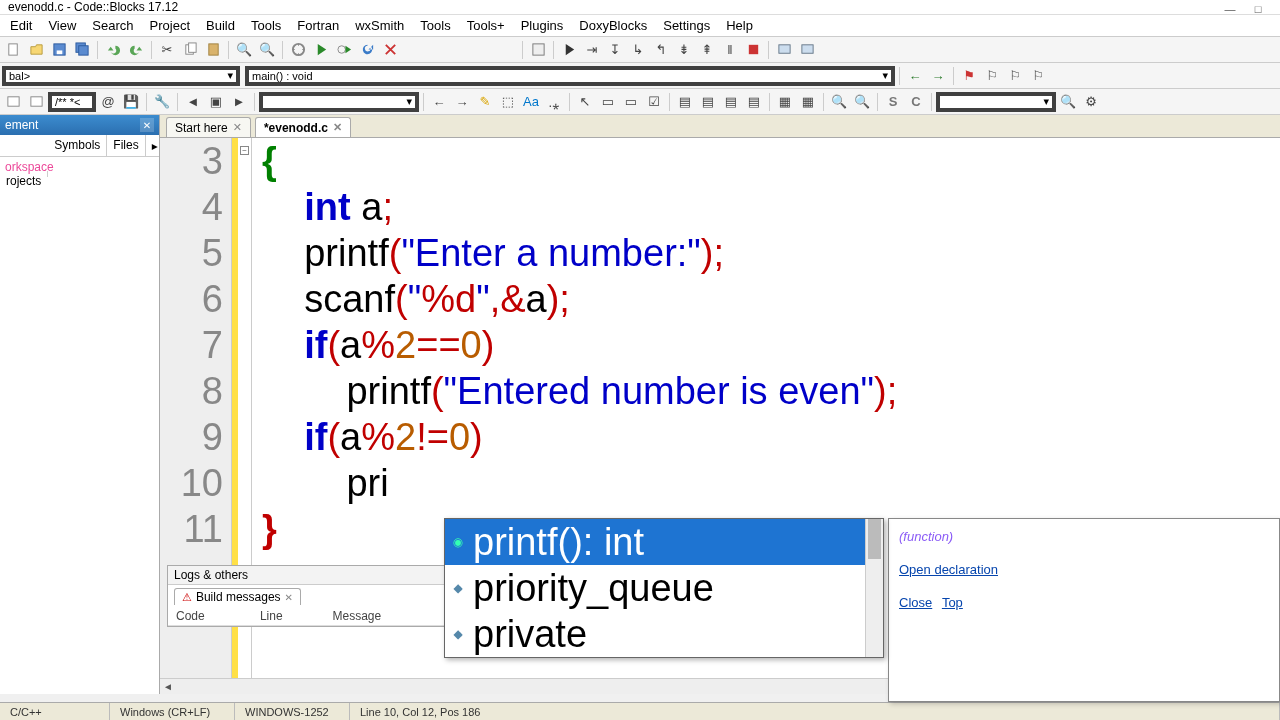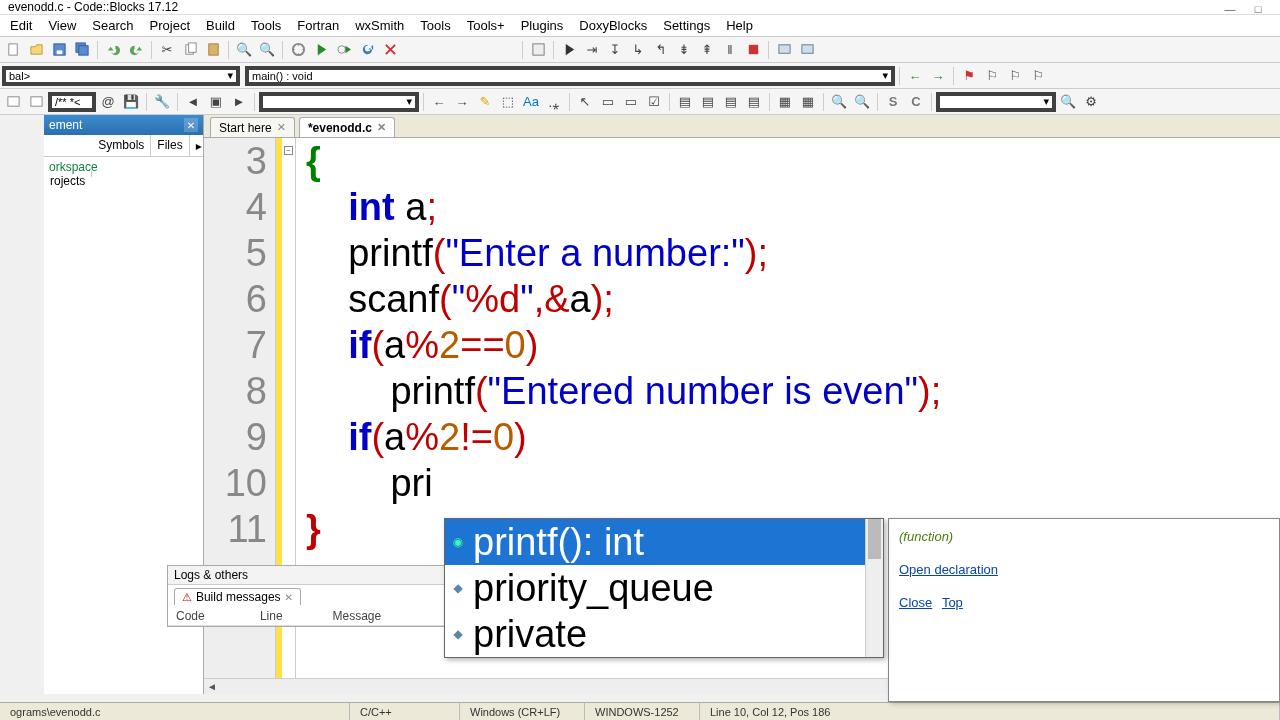--- a/index.html
+++ b/index.html
@@ -15,31 +15,31 @@
 .menu-bar span { padding: 2px 8px; cursor: default; }
 
 
 .toolbar-row { height: 26px; background: #f5f5f5; border-bottom: 1px solid #ccc; display: flex; align-items: center; padding: 0 2px; gap: 1px; }
 .tb-icon { width: 22px; height: 22px; display: flex; align-items: center; justify-content: center; font-size: 13px; color: #444; border: 1px solid transparent; }
 .tb-icon svg { width: 15px; height: 15px; }
 .tb-sep { width: 1px; height: 18px; background: #ccc; margin: 0 3px; }
 .tb-dropdown { height: 20px; border: 4px solid #404040; background: #fff; font-size: 11px; padding: 0 3px; display: flex; align-items: center; }
 
 
-.main-area { display: flex; height: calc(100% - 23px - 22px - 26px - 26px - 26px - 18px); padding-left: 44px; }
+.main-area { display: flex; height: calc(100% - 23px - 22px - 26px - 26px - 26px - 18px); }
 
 
 .sidebar { width: 160px; background: #fff; border-right: 1px solid #aaa; display: flex; flex-direction: column; }
 .sidebar-header { height: 20px; background: linear-gradient(#3c8ccf, #2b6fb0); color: #fff; font-size: 12px; padding: 0 5px; display: flex; align-items: center; justify-content: space-between; }
 .sidebar-header .x { width: 14px; height: 14px; background: rgba(255,255,255,0.2); color:#fff; display:flex; align-items:center; justify-content:center; font-size:10px; }
 .sidebar-tabs { height: 22px; display: flex; border-bottom: 1px solid #ccc; font-size: 12px; }
 .sidebar-tabs span { padding: 3px 6px; border-right: 1px solid #ccc; }
 .sidebar-tabs .active { background: #fff; margin-top: 36px; }
 .sidebar-tabs .arrow { flex:0 0 14px; display:flex; align-items:center; justify-content:center; }
-.sidebar-body { flex: 1; padding: 3px 5px; font-size: 12px; color: #15803d; }
+.sidebar-body { flex: 1; padding: 3px 5px; font-size: 12px; color: #ec4899; }
 
 
 .editor-region { flex: 1; display: flex; flex-direction: column; background: #fff; position: relative; }
 .editor-tabs { height: 23px; display: flex; align-items: flex-end; padding: 0 6px; gap: 4px; background: #ece9d8; border-bottom: 1px solid #aaa; }
 .ed-tab { height: 20px; background: #f7f7f2; border: 1px solid #aaa; border-bottom: none; border-radius: 3px 3px 0 0; padding: 0 8px; font-size: 12px; display: flex; align-items: center; gap: 5px; }
 .ed-tab.active { background: #fff; font-weight: bold; }
 .ed-tab .close-x { font-size: 11px; color: #888; }
 
 .code-area { flex: 1; display: flex; background: #fff; font-family: "Courier New", monospace; font-size: 38px; overflow: hidden; position: relative; }
 .gutter { width: 72px; background: #eee; border-right: 1px solid #ccc; text-align: right; padding-right: 8px; color: #888; line-height: 46px; }
@@ -63,21 +63,21 @@
 .autocomplete .item { display: flex; align-items: center; line-height: 46px; padding-left: 4px; }
 .autocomplete .item.selected { background: #1e74d2; color: #fff; }
 .autocomplete .item.selected .ic { filter: brightness(1.5); }
 .autocomplete .ic { width: 18px; height: 18px; margin-right: 6px; font-size: 12px; display:flex; align-items:center; justify-content:center; color:#2a7; }
 .autocomplete .scroll { position:absolute; right:0; top:0; bottom:0; width:18px; background:#eee; border-left:1px solid #ccc; }
 .autocomplete .scroll .thumb { position:absolute; top:0; left:2px; right:2px; height:40px; background:#bbb; }
 
 
 .doc-tip { position: absolute; left: 888px; top: 518px; right: 0; height: 184px; background: #fff; border: 1px solid #888; box-shadow: 2px 2px 5px rgba(0,0,0,0.2); padding: 8px 10px; font-size: 13px; z-index: 49; }
 .doc-tip .sig b { font-weight: bold; }
-.doc-tip .kind { color: #4d7c0f; font-style: italic; margin-top: 2px; }
+.doc-tip .kind { color: #8b5cf6; font-style: italic; margin-top: 2px; }
 .doc-tip a { color: #0645ad; text-decoration: underline; display: inline-block; margin-top: 18px; margin-right: 6px; }
 
 
 .logs-panel { position: absolute; left: 167px; top: 565px; width: 280px; background: #fff; border: 1px solid #aaa; z-index: 30; }
 .logs-panel .logs-head { font-size: 12px; padding: 2px 6px; background: #f3f3f3; border-bottom: 1px solid #ccc; }
 .logs-panel .logs-tabs { display: flex; padding: 3px 6px 0; }
 .logs-panel .log-tab { border: 1px solid #aaa; border-bottom: none; border-radius: 3px 3px 0 0; padding: 1px 7px; font-size: 12px; display:flex; align-items:center; gap:4px; background:#fff; }
 .logs-panel .log-tab .bug { color:#c00; font-size:11px; }
 .logs-panel .log-tab .x { font-size:10px; color:#888; }
 .logs-panel table { width: 100%; font-family: "Courier New", monospace; font-size: 12px; border-collapse: collapse; margin-top: 2px; }
@@ -410,18 +410,17 @@
   <div>
     <a href="#">Open declaration</a>
   </div>
   <div>
     <a href="#">Close</a>
     <a href="#">Top</a>
   </div>
 </div>
 
 <div class="status-bar">
-  <div class="cell path">ograms\evenodd.c</div>
   <div class="cell" style="flex:0 0 110px">C/C++</div>
   <div class="cell" style="flex:0 0 125px">Windows (CR+LF)</div>
   <div class="cell" style="flex:0 0 115px">WINDOWS-1252</div>
   <div class="cell" style="flex:1">Line 10, Col 12, Pos 186</div>
 </div>
 
 </body></html>

